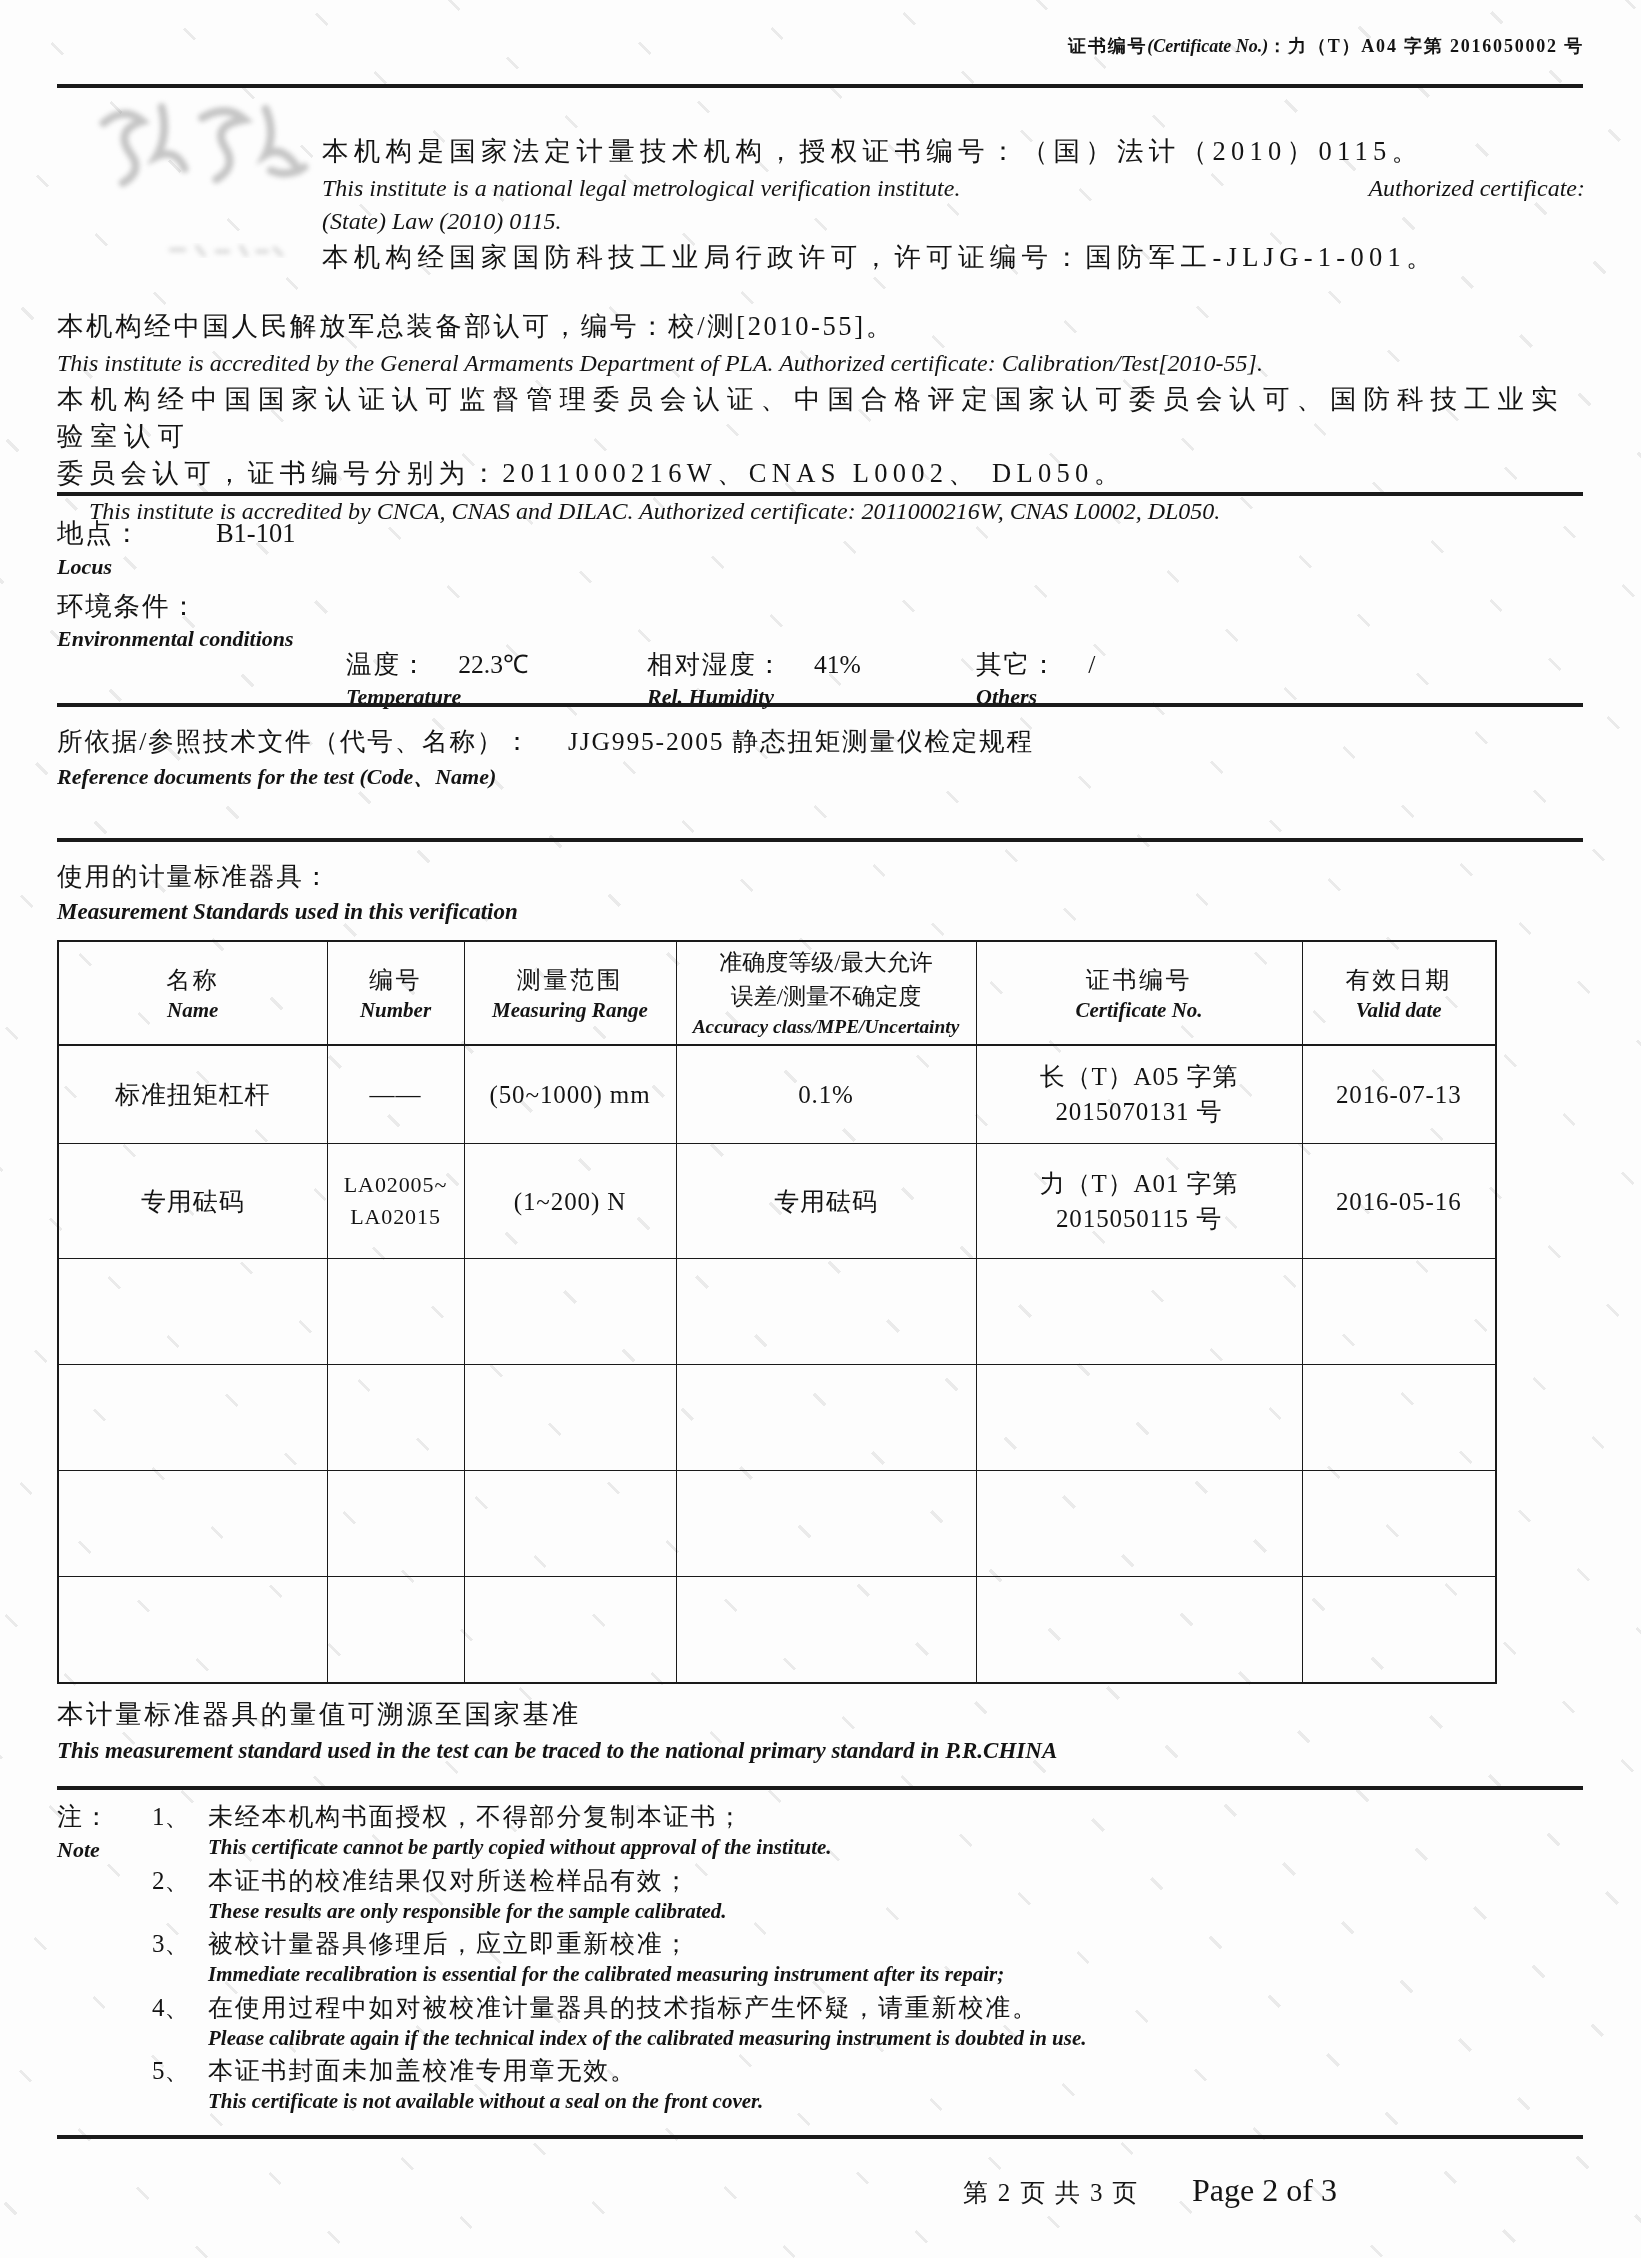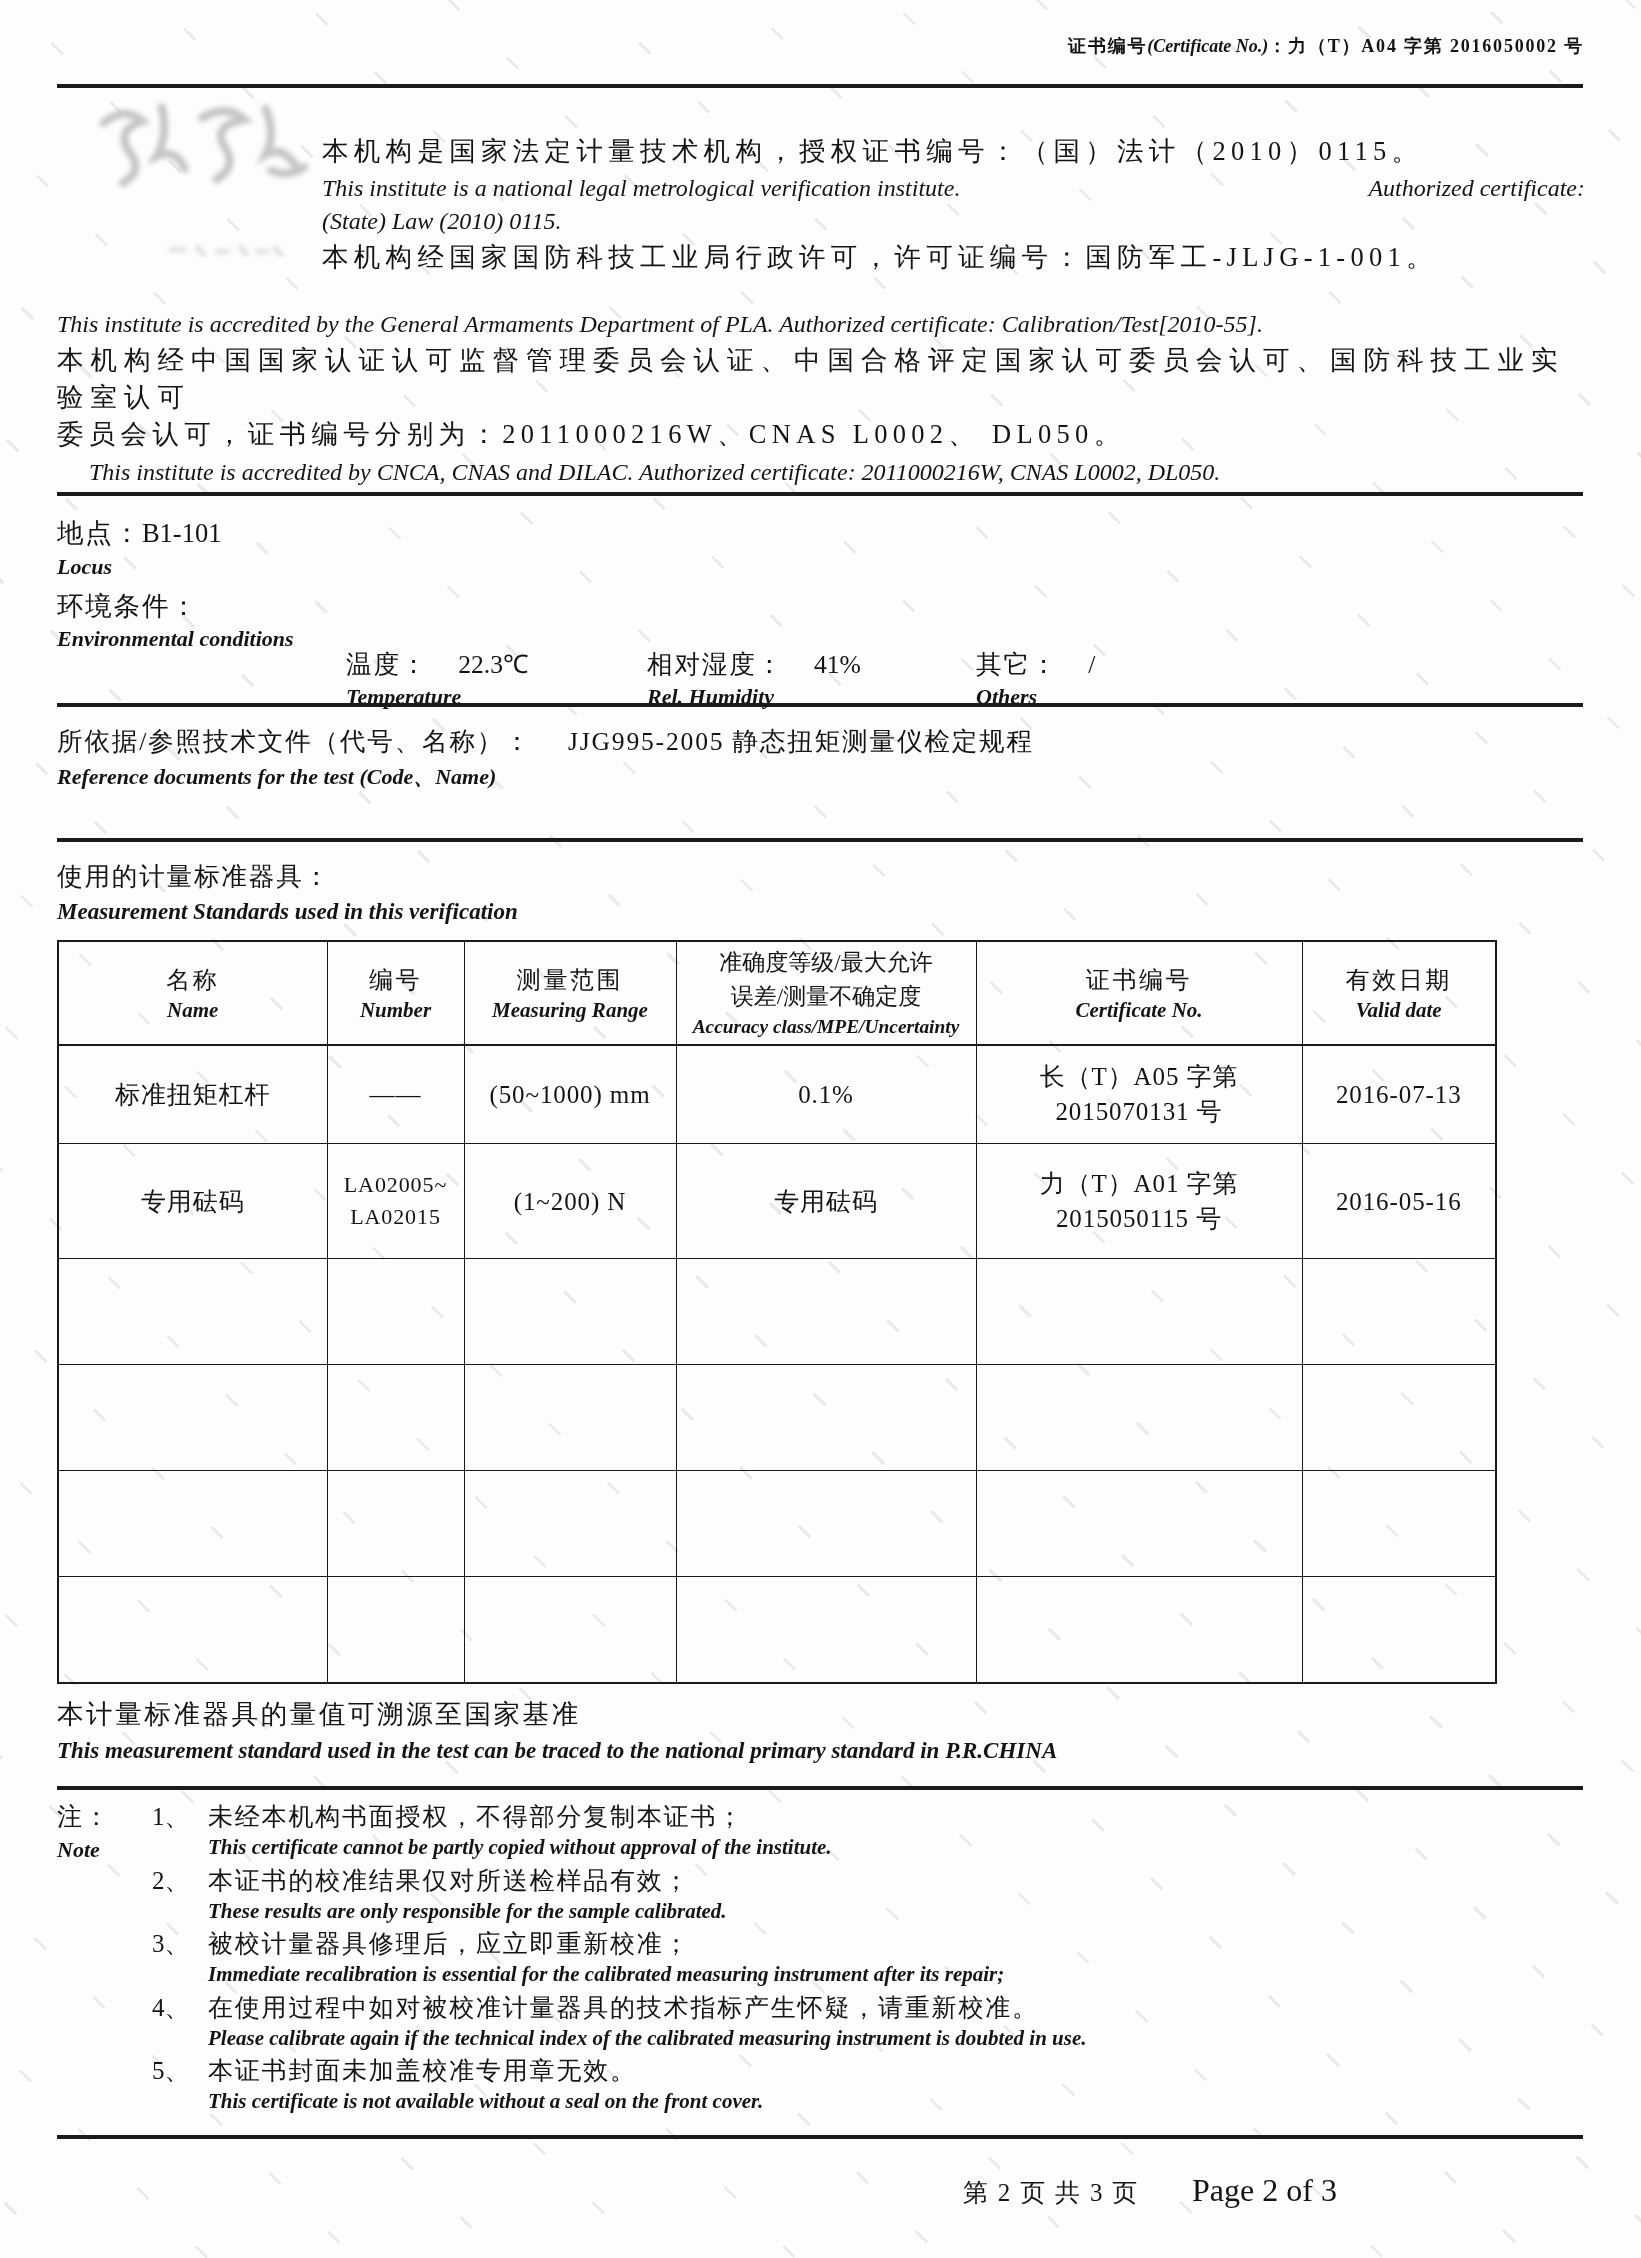--- a/index.html
+++ b/index.html
@@ -32,21 +32,21 @@
   #intro .en2{font-size:24px;line-height:34px;}
 
   #accred{left:57px;top:307px;width:1528px;}
   #accred .z1{font-size:26.5px;line-height:39px;letter-spacing:2.6px;}
   #accred .e1{font-size:24px;line-height:35px;}
   #accred .z2{font-size:26.5px;line-height:37px;}
   #accred .e2{font-size:24px;line-height:39px;margin-left:32px;}
   #rule-2{top:492px;height:3.5px;}
 
   #locus{left:57px;top:516px;}
-  #locus .row{display:flex;font-size:26.5px;line-height:35px;}
+  #locus .row{display:flex;gap:74px;font-size:26.5px;line-height:35px;}
   #locus .lab-en{font-size:22px;line-height:32px;}
   #env-title{left:57px;top:589px;}
   #env-title .z{font-size:26.5px;line-height:35px;}
   #env-title .e{font-size:22px;line-height:30px;font-family:Liberation Serif, serif;}
   .env-group{top:648px;z-index:1;position:absolute;}
   .env-group .v{display:flex;gap:30px;font-size:25.6px;line-height:34px;}
   .env-group .e{font-size:22px;line-height:30px;}
   #env-temp{left:346px;} #env-hum{left:647px;} #env-oth{left:976px;}
   #rule-3{top:703px;height:4.4px;}
 
@@ -120,20 +120,21 @@
     <div class="zh1 ls6">本机构是国家法定计量技术机构，授权证书编号：（国）法计（2010）0115。</div>
     <div class="enj">
       <span class="en">This institute is a national legal metrological verification institute.</span>
       <span class="en">Authorized certificate:</span>
     </div>
     <div class="enc en">(State) Law (2010) 0115.</div>
     <div class="zh2 ls6">本机构经国家国防科技工业局行政许可，许可证编号：国防军工-JLJG-1-001。</div>
   </div>
 
   <div id="accred" class="abs">
+    <div class="z1">本机构经中国人民解放军总装备部认可，编号：校/测[2010-55]。</div>
     <div class="e1 en">This institute is accredited by the General Armaments Department of PLA. Authorized certificate: Calibration/Test[2010-55].</div>
     <div class="z2 ls8">本机构经中国国家认证认可监督管理委员会认证、中国合格评定国家认可委员会认可、国防科技工业实验室认可</div>
     <div class="z2 ls6">委员会认可，证书编号分别为：2011000216W、CNAS L0002、 DL050。</div>
     <div class="e2 en">This institute is accredited by CNCA, CNAS and DILAC. Authorized certificate: 2011000216W, CNAS L0002, DL050.</div>
   </div>
   <div id="rule-2" class="rule"></div>
 
   <div id="locus" class="abs">
     <div class="row">
       <span class="zh">地点：</span>

